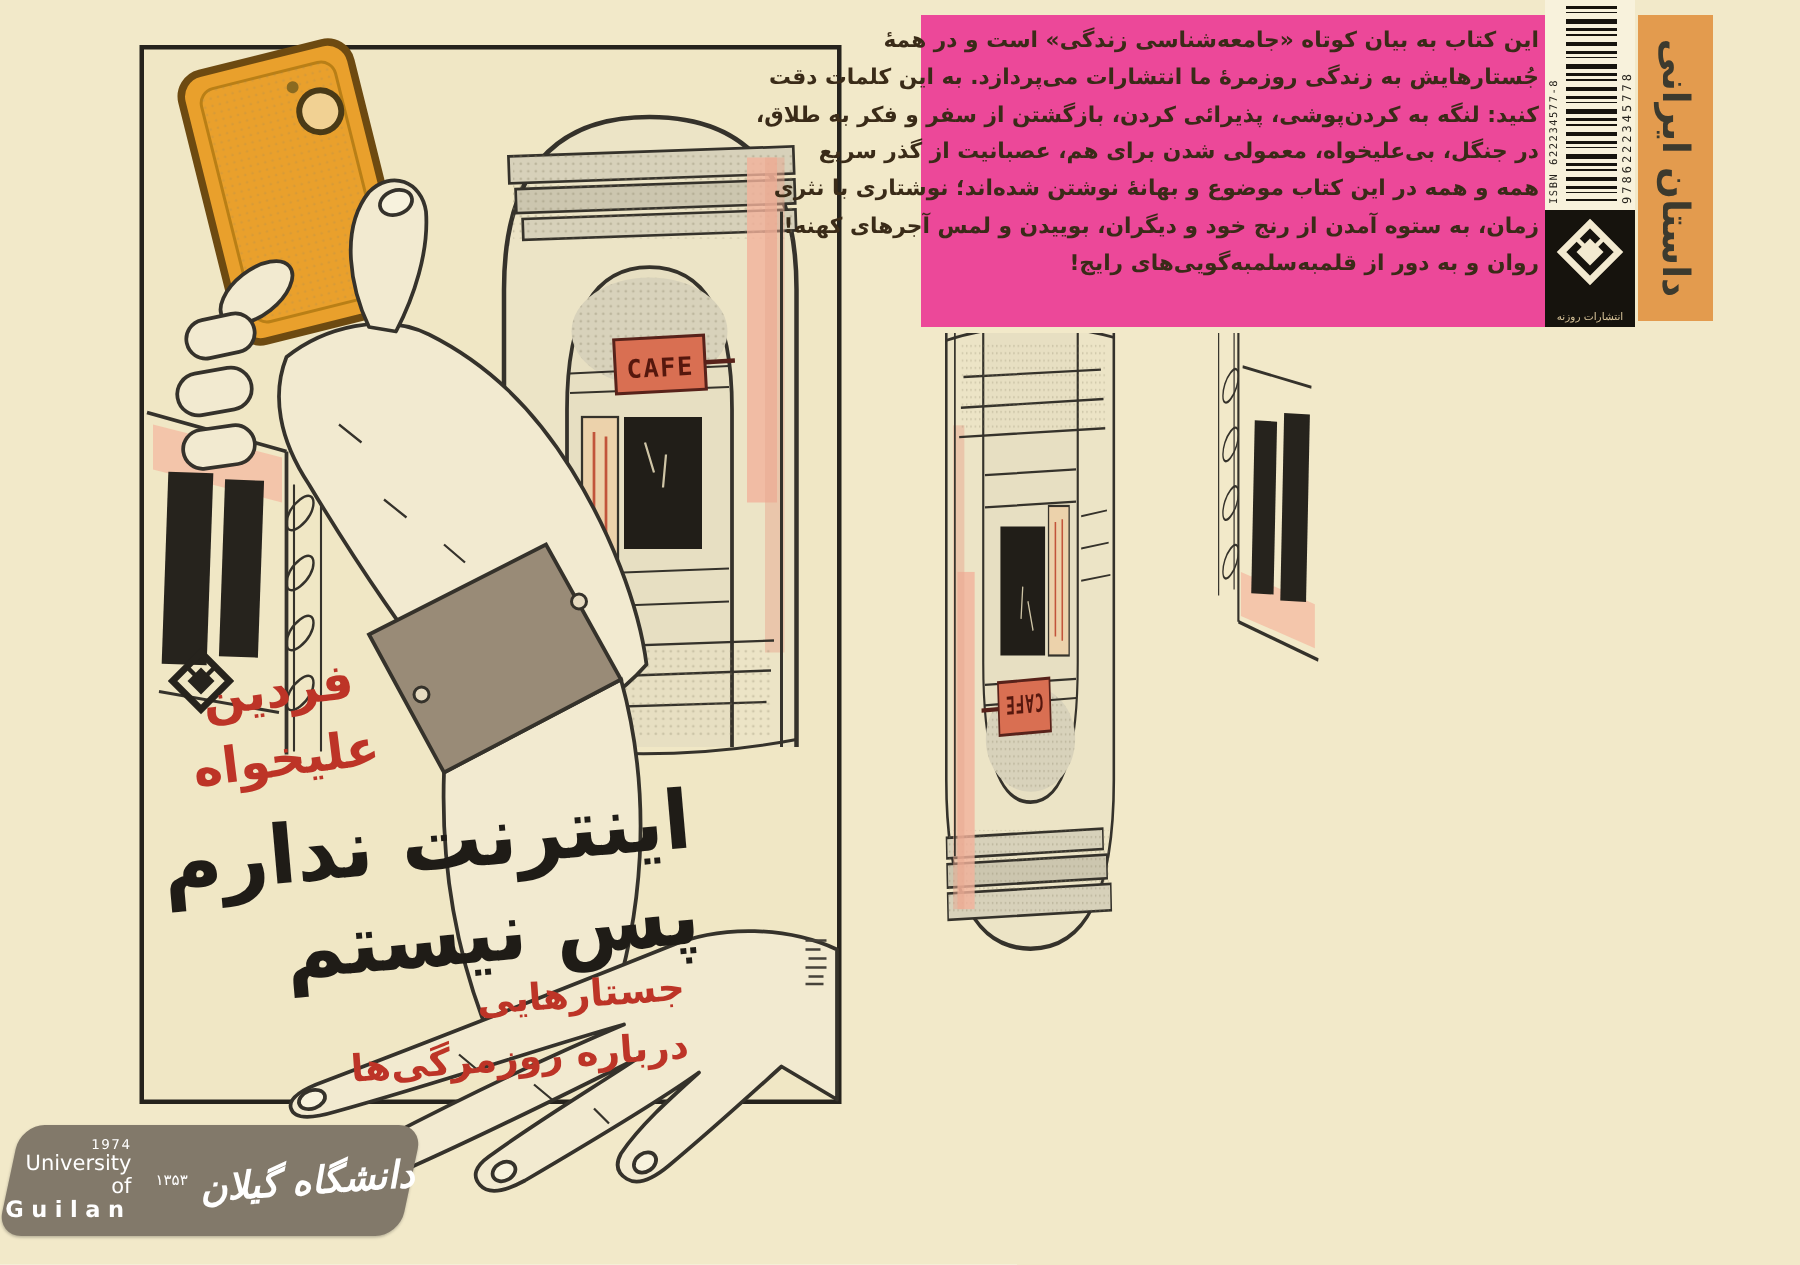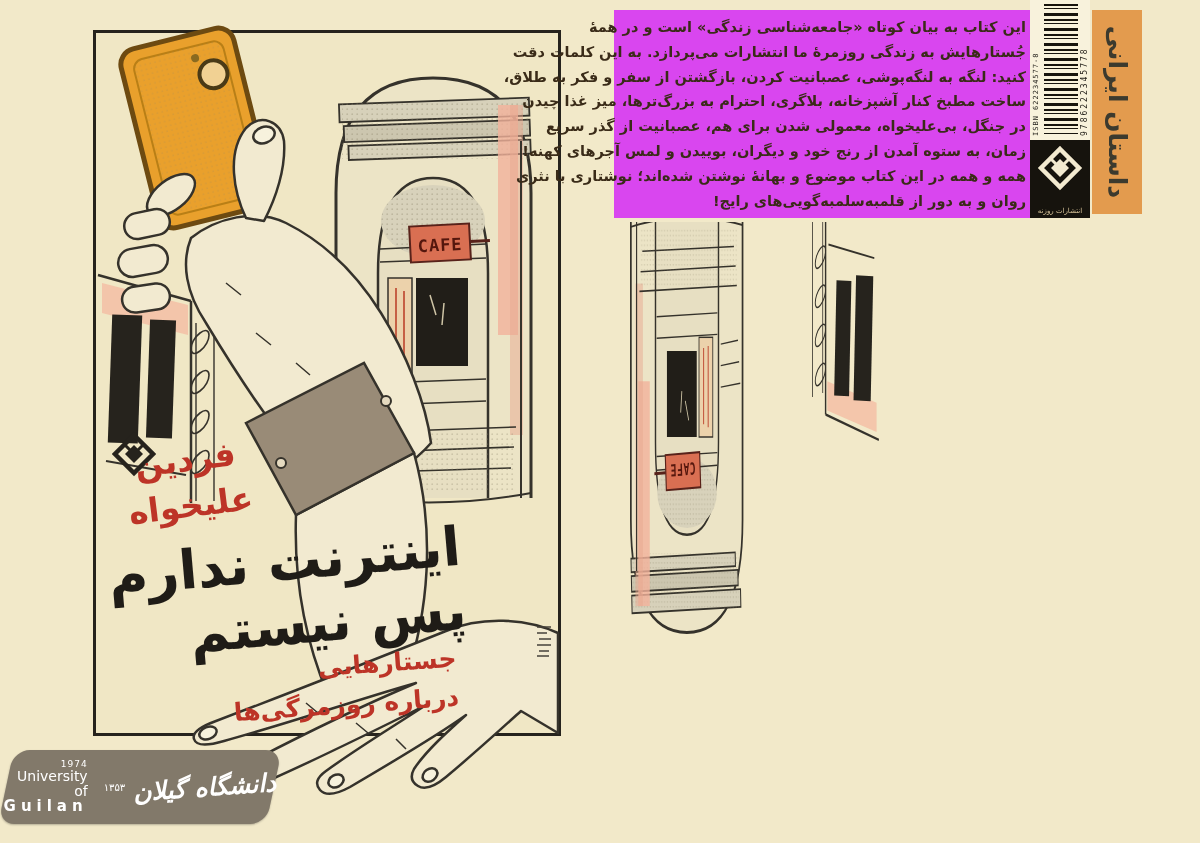--- a/index.html
+++ b/index.html
@@ -16,21 +16,21 @@
   .title{left:-8px;top:498px;width:376px;text-align:right;font-size:54px;
     font-weight:bold;line-height:64px;transform:rotate(-5deg);color:#1f1c17;}
   .title .l2{display:block;margin-left:28px;}
   .subtitle{left:116px;top:614px;width:246px;text-align:right;color:#bd3427;
     font-size:25px;font-weight:bold;line-height:39px;transform:rotate(-4deg);}
   .front-logo{position:absolute;left:16px;top:398px;color:#26231d;}
   .artist-seal{position:absolute;left:437px;top:590px;}
 
   
   .blurb{position:absolute;left:614px;top:10px;width:424px;height:208px;
-    background:#d946ef;direction:rtl;color:#3a2b18;font-weight:bold;
+    background:#ec4899;direction:rtl;color:#3a2b18;font-weight:bold;
     font-size:14.5px;line-height:24.8px;padding:5px 12px 0 12px;box-sizing:border-box;
     text-align:right;}
   .blurb div{white-space:nowrap;}
 
   .back-art{position:absolute;left:628px;top:222px;width:252px;height:430px;}
 
   .barcode-strip{position:absolute;left:1030px;top:0;width:60px;height:140px;
     background:#f8f2dc;}
   .bars{position:absolute;left:14px;top:4px;width:34px;height:130px;
     background:
@@ -208,25 +208,24 @@
     </div>
     <div class="fc-text subtitle">
       <span>جستارهایی</span><br>
       <span>درباره روزمرگی‌ها</span>
     </div>
   </div>
 
   <div class="blurb">
     <div>این کتاب به بیان کوتاه «جامعه‌شناسی زندگی» است و در همهٔ</div>
     <div>جُستارهایش به زندگی روزمرهٔ ما انتشارات می‌پردازد. به این کلمات دقت</div>
-    <div>کنید: لنگه به لنگه‌پوشی، عصبانیت کردن، بازگشتن از سفر و فکر به طلاق،</div>
-    <div>ساخت مطبخ کنار آشپزخانه، بلاگری، احترام به بزرگ‌ترها، میز غذا چیدن</div>
+    <div>کنید: لنگه به کردن‌پوشی، پذیرائی کردن، بازگشتن از سفر و فکر به طلاق،</div>
     <div>در جنگل، بی‌علیخواه، معمولی شدن برای هم، عصبانیت از گذر سریع</div>
+    <div>همه و همه در این کتاب موضوع و بهانهٔ نوشتن شده‌اند؛ نوشتاری با نثری</div>
     <div>زمان، به ستوه آمدن از رنج خود و دیگران، بوییدن و لمس آجرهای کهنه!</div>
-    <div>همه و همه در این کتاب موضوع و بهانهٔ نوشتن شده‌اند؛ نوشتاری با نثری</div>
     <div>روان و به دور از قلمبه‌سلمبه‌گویی‌های رایج!</div>
   </div>
 
   <svg class="back-art" viewBox="0 25 440 440" preserveAspectRatio="none">
     <use href="#scenepart" transform="rotate(180 220 245)"></use>
   </svg>
 
   <div class="barcode-strip">
     <div class="bars"></div>
     <div class="bc-isbn">ISBN 622234577-8</div>

